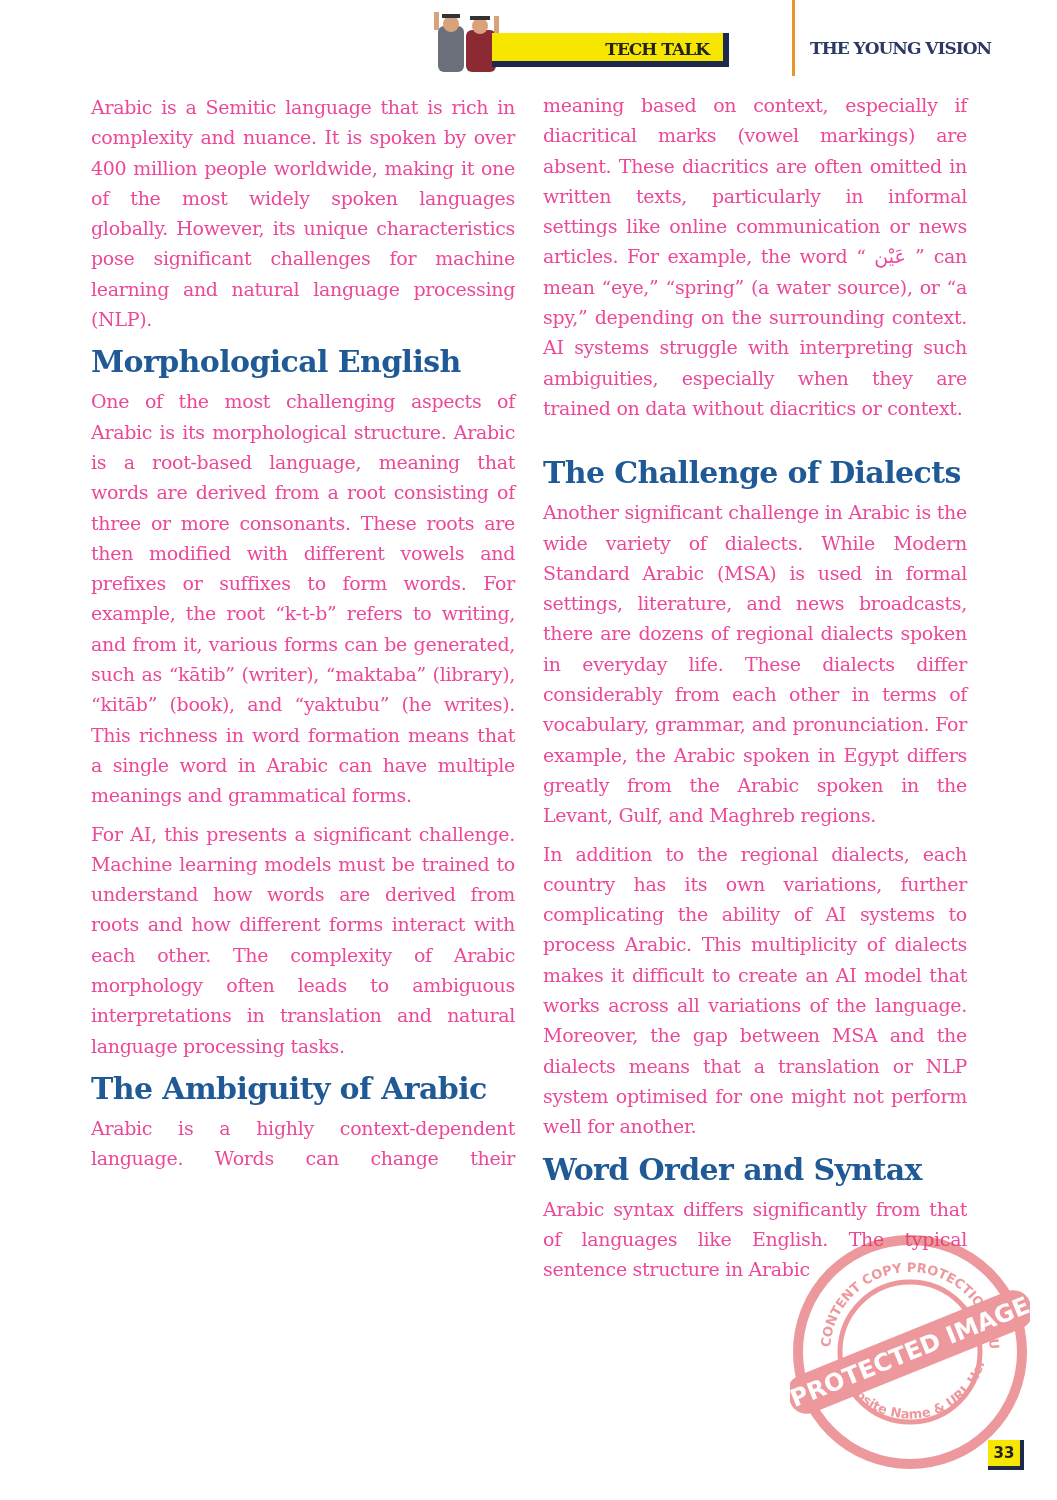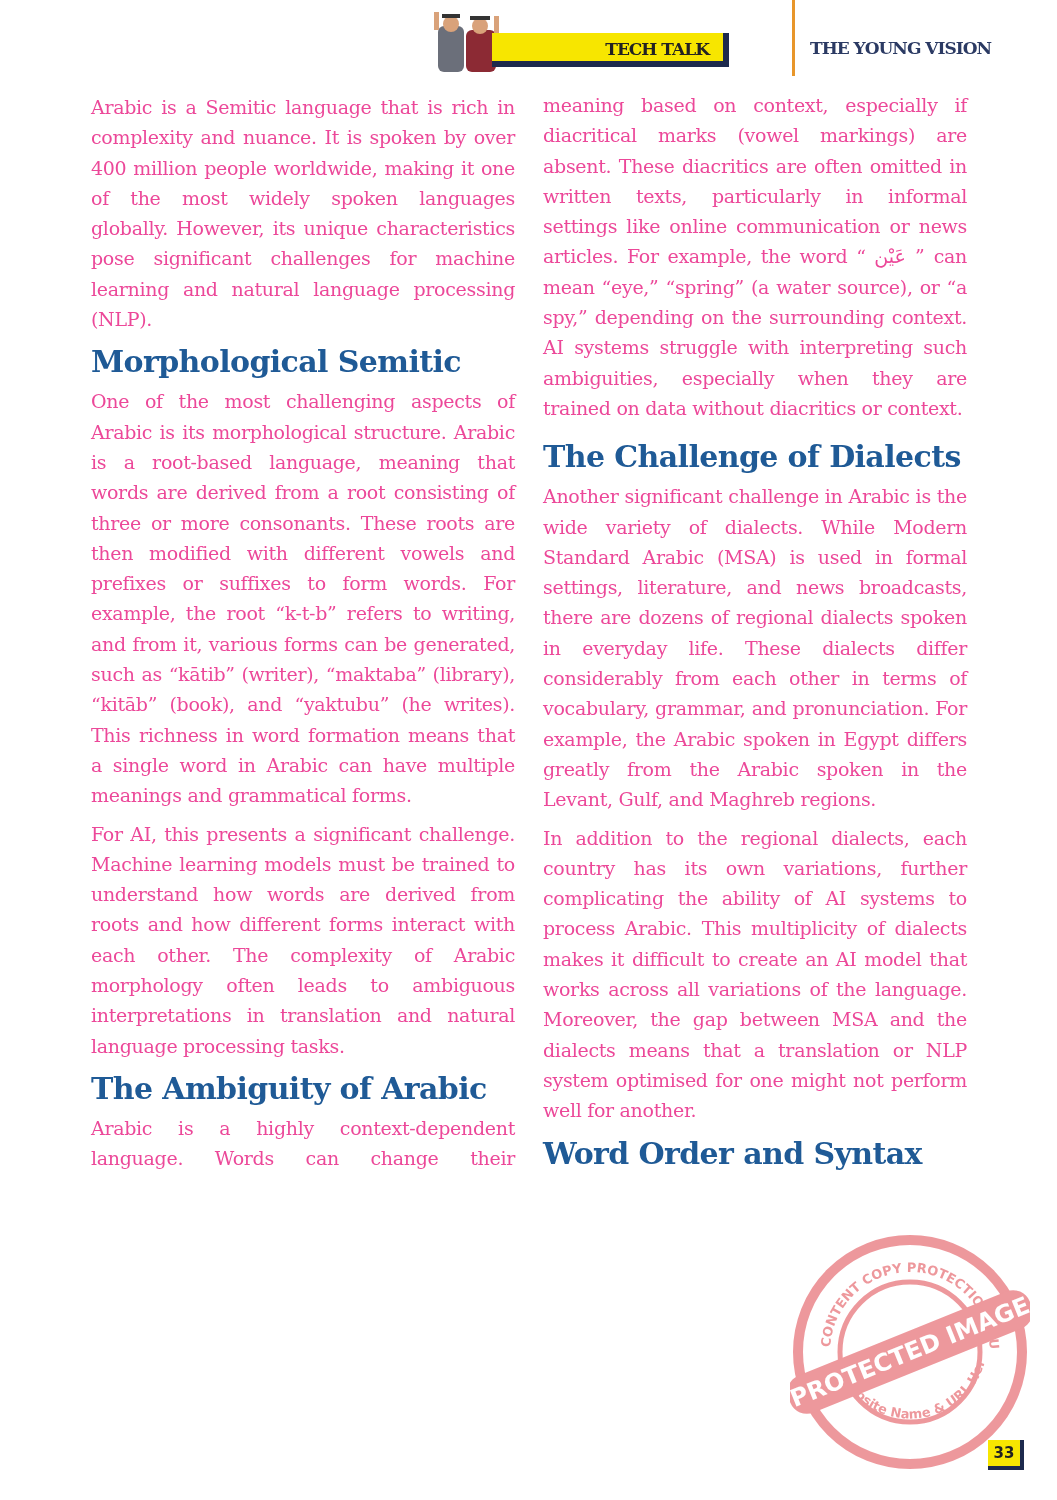--- a/index.html
+++ b/index.html
@@ -40,33 +40,34 @@
   </svg>
   <div class="tag-bar">
     <span class="tag-label">TECH TALK</span>
   </div>
   <div class="vdivider"></div>
   <div class="brand">THE YOUNG VISION</div>
 </div>
 
 <div class="col left">
   <p>Arabic is a Semitic language that is rich in complexity and nuance. It is spoken by over 400 million people worldwide, making it one of the most widely spoken languages globally. However, its unique characteristics pose significant challenges for machine learning and natural language processing (NLP).</p>
-  <h2>Morphological Semitic</h2>
+  <h2>Morphological English</h2>
   <p>One of the most challenging aspects of Arabic is its morphological structure. Arabic is a root-based language, meaning that words are derived from a root consisting of three or more consonants. These roots are then modified with different vowels and prefixes or suffixes to form words. For example, the root “k-t-b” refers to writing, and from it, various forms can be generated, such as “kātib” (writer), “maktaba” (library), “kitāb” (book), and “yaktubu” (he writes). This richness in word formation means that a single word in Arabic can have multiple meanings and grammatical forms.</p>
   <p>For AI, this presents a significant challenge. Machine learning models must be trained to understand how words are derived from roots and how different forms interact with each other. The complexity of Arabic morphology often leads to ambiguous interpretations in translation and natural language processing tasks.</p>
   <h2>The Ambiguity of Arabic</h2>
   <p style="text-align-last: justify;">Arabic is a highly context-dependent language. Words can change their</p>
 </div>
 
 <div class="col right" style="top:90px;">
   <p>meaning based on context, especially if diacritical marks (vowel markings) are absent. These diacritics are often omitted in written texts, particularly in informal settings like online communication or news articles. For example, the word “ عَيْن ” can mean “eye,” “spring” (a water source), or “a spy,” depending on the surrounding context. AI systems struggle with interpreting such ambiguities, especially when they are trained on data without diacritics or context.</p>
-  <h2 style="margin-top:14px;">The Challenge of Dialects</h2>
+  <h2 style="margin-top:30px;">The Challenge of Dialects</h2>
   <p>Another significant challenge in Arabic is the wide variety of dialects. While Modern Standard Arabic (MSA) is used in formal settings, literature, and news broadcasts, there are dozens of regional dialects spoken in everyday life. These dialects differ considerably from each other in terms of vocabulary, grammar, and pronunciation. For example, the Arabic spoken in Egypt differs greatly from the Arabic spoken in the Levant, Gulf, and Maghreb regions.</p>
   <p>In addition to the regional dialects, each country has its own variations, further complicating the ability of AI systems to process Arabic. This multiplicity of dialects makes it difficult to create an AI model that works across all variations of the language. Moreover, the gap between MSA and the dialects means that a translation or NLP system optimised for one might not perform well for another.</p>
   <h2 style="margin-top:3px;">Word Order and Syntax</h2>
+  <p>Arabic syntax differs significantly from that of languages like English. The typical sentence structure in Arabic</p>
 </div>
 
 <svg class="stamp" viewBox="0 0 240 240">
   <defs>
     <path id="ringTop" d="M 40 120 A 80 80 0 0 1 200 120"></path>
     <path id="ringBot" d="M 45 130 A 78 78 0 0 0 195 130"></path>
   </defs>
   <circle cx="120" cy="120" r="112" fill="none" stroke="#e0444c" stroke-width="10"></circle>
   <circle cx="120" cy="120" r="70" fill="none" stroke="#e0444c" stroke-width="5"></circle>
   <text font-family="DejaVu Sans, sans-serif" font-weight="bold" font-size="13" fill="#e0444c">

